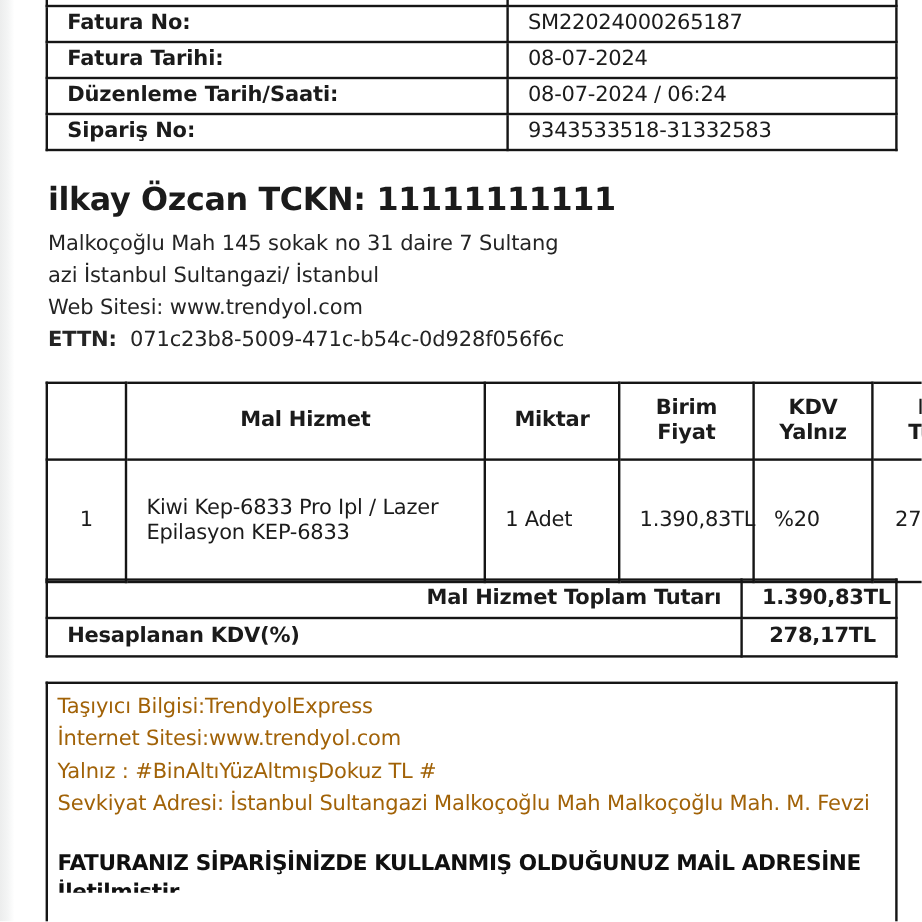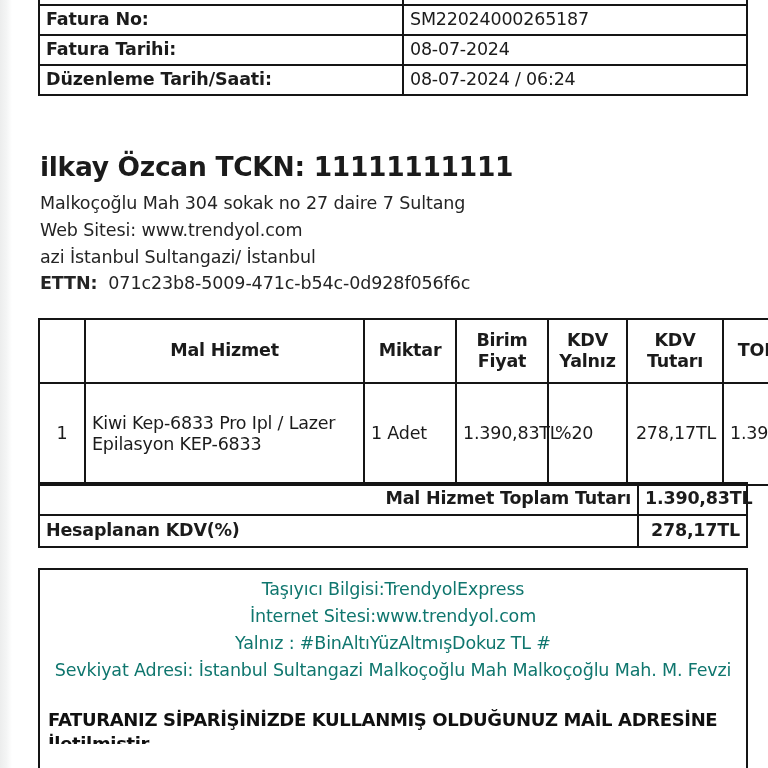--- a/index.html
+++ b/index.html
@@ -31,21 +31,21 @@
     background: transparent;
   }
 
   
   .doc-table {
     border-collapse: collapse;
     table-layout: fixed;
   }
   .doc-table td, .doc-table th {
     border: 2px solid #151515;
-    padding: 2px 6px;
+    padding: 2px 16px;
     vertical-align: middle;
     font-size: 17.5px;
     line-height: 1.22;
   }
 
   
   .meta-table {
     position: absolute;
     left: 38px;
     top: -18px;
@@ -163,22 +163,21 @@
     border-top: 2px solid #151515;
     box-sizing: border-box;
     padding: 6px 8px 0 8px;
     background: #ffffff;
   }
   .note-line {
     font-size: 17.5px;
     line-height: 1.54;
     letter-spacing: -0.15px;
     white-space: nowrap;
-    color: #0f766e;
-    text-align: center;
+    color: #a16207;
   }
   .note-spacer { height: 22px; }
   .note-bold {
     font-size: 18px;
     font-weight: bold;
     letter-spacing: -0.35px;
     line-height: 1.5;
     white-space: nowrap;
     color: #101010;
   }
@@ -210,28 +209,32 @@
       <td class="meta-value">SM22024000265187</td>
     </tr>
     <tr>
       <td class="meta-label">Fatura Tarihi:</td>
       <td class="meta-value">08-07-2024</td>
     </tr>
     <tr>
       <td class="meta-label">Düzenleme Tarih/Saati:</td>
       <td class="meta-value">08-07-2024 / 06:24</td>
     </tr>
+    <tr>
+      <td class="meta-label">Sipariş No:</td>
+      <td class="meta-value">9343533518-31332583</td>
+    </tr>
   </tbody>
     </table>
 
   <div class="customer">
     <div class="customer-title">ilkay Özcan TCKN: 11111111111</div>
-    <div class="customer-line">Malkoçoğlu Mah 304 sokak no 27 daire 7 Sultang</div>
+    <div class="customer-line">Malkoçoğlu Mah 145 sokak no 31 daire 7 Sultang</div>
+    <div class="customer-line">azi İstanbul Sultangazi/ İstanbul</div>
     <div class="customer-line">Web Sitesi: www.trendyol.com</div>
-    <div class="customer-line">azi İstanbul Sultangazi/ İstanbul</div>
     <div class="customer-line"><span class="lbl-strong">ETTN:</span>&nbsp; <span>071c23b8-5009-471c-b54c-0d928f056f6c</span></div>
   </div>
 
   <table class="doc-table items-table">
     <thead>
       <tr>
         <th class="col-no"></th>
         <th class="col-name">Mal Hizmet</th>
         <th class="col-qty">Miktar</th>
         <th class="col-price">Birim Fiyat</th>

